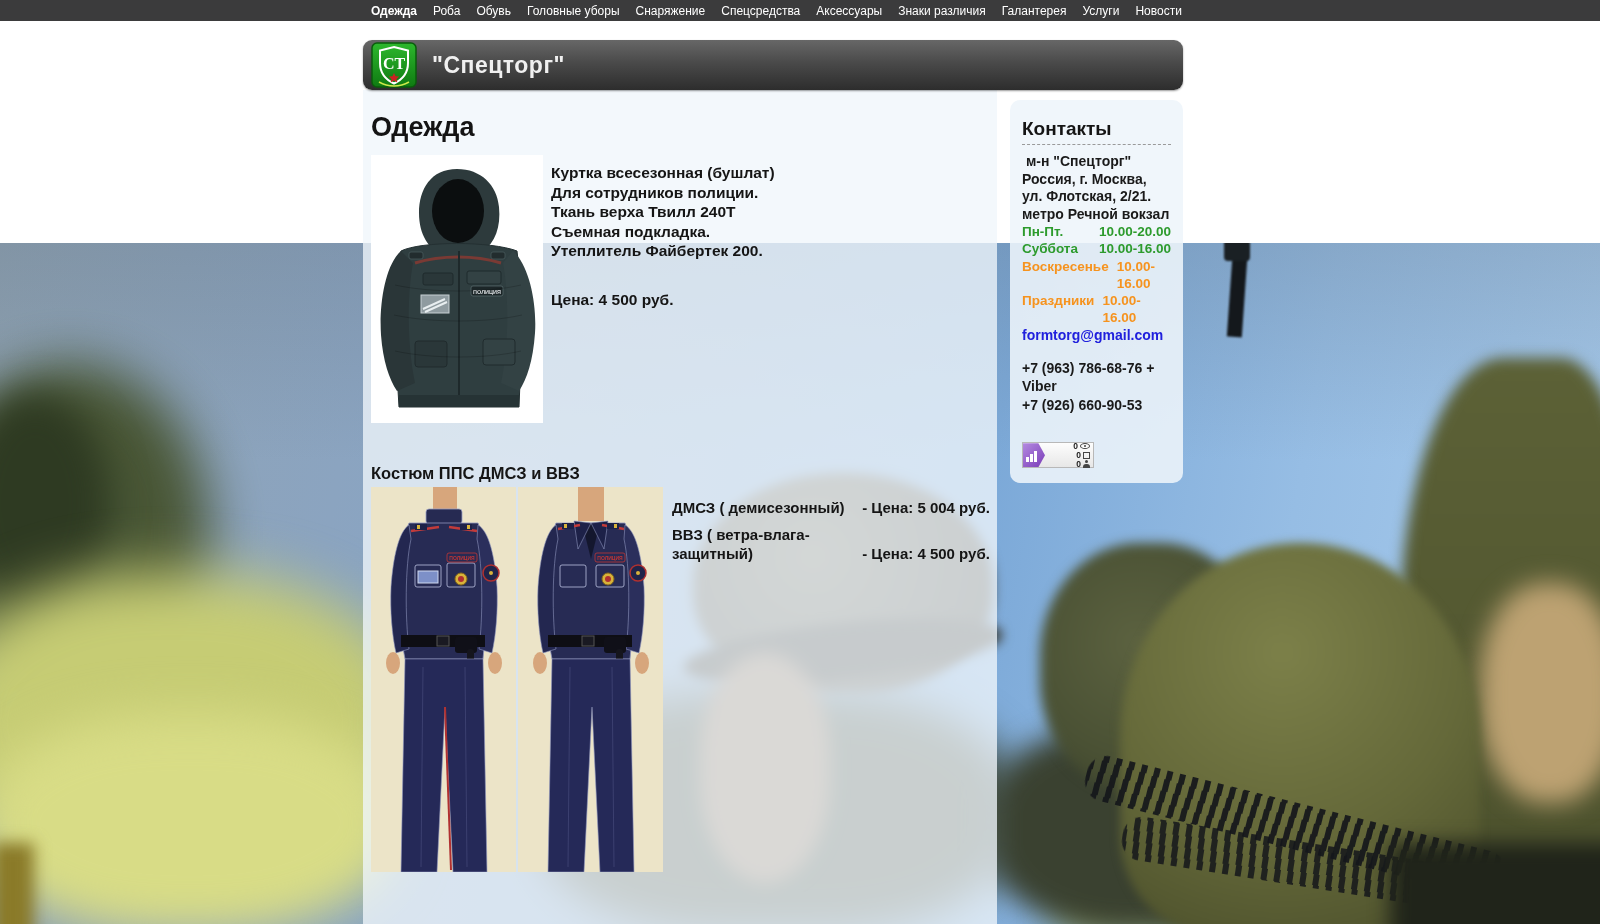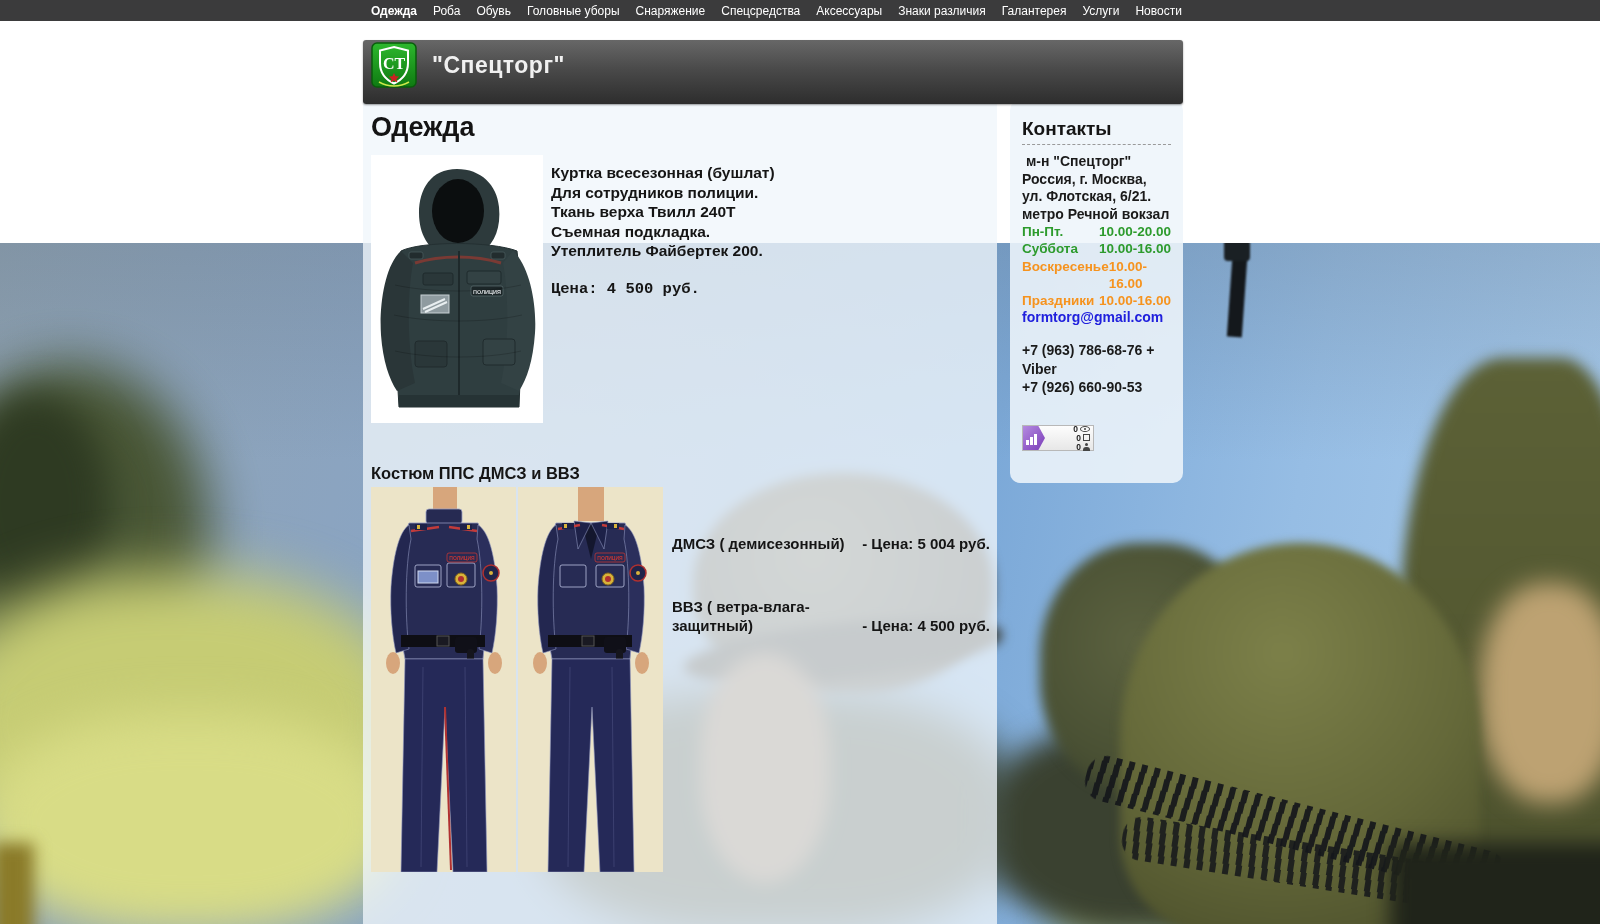--- a/index.html
+++ b/index.html
@@ -39,51 +39,51 @@
     background:repeating-linear-gradient(85deg,#15171b 0 6px,rgba(0,0,0,0) 6px 13px);border-radius:20px;}
   .ph-corner{left:1390px;top:600px;width:240px;height:120px;background:#20241a;filter:blur(10px);}
 
   
   .navbar{position:absolute;left:0;top:0;width:1600px;height:21px;background:#3b3b3c;z-index:30;}
   .navlist{position:absolute;left:371px;top:0;height:21px;display:flex;gap:16px;align-items:center;}
   .navlist a{font-size:12px;color:#ffffff;text-decoration:none;white-space:nowrap;cursor:pointer;}
   .navlist a.active{color:#ffffff;font-weight:bold;}
 
   
-  .headerbar{position:absolute;left:363px;top:40px;width:820px;height:64px;border-radius:3px;
+  .headerbar{position:absolute;left:363px;top:40px;width:820px;height:50px;border-radius:9px;
     background:linear-gradient(180deg,#676767,#4a4a4a 45%,#2d2d2d);box-shadow:0 1px 2px rgba(0,0,0,.4);z-index:20;}
   .logo{position:absolute;left:8px;top:2px;width:46px;height:46px;}
   .site-title{position:absolute;left:69px;top:0;height:50px;line-height:50px;font-size:23px;font-weight:bold;
     color:#f0f0f0;letter-spacing:.5px;}
 
   
   .maincol{position:absolute;left:363px;top:90px;width:634px;height:834px;
     background:rgba(240,246,251,.78);z-index:10;}
   .page-title{position:absolute;left:8px;top:22px;font-size:27px;font-weight:bold;color:#141414;}
   .fig-jacket{position:absolute;left:8px;top:65px;width:172px;height:268px;background:#ffffff;}
   .p1text{position:absolute;left:188px;top:73px;font-size:15.5px;font-weight:bold;color:#151515;line-height:19.5px;}
-  .p1price{margin-top:19px;font-family:Liberation Mono, monospace;}
+  .p1price{margin-top:29px;}
   .sec2-title{position:absolute;left:8px;top:374px;font-size:16.5px;font-weight:bold;color:#151515;}
   .fig-u1{position:absolute;left:8px;top:397px;width:145px;height:385px;background:#ece4c8;}
   .fig-u2{position:absolute;left:155px;top:397px;width:145px;height:385px;background:#ece4c8;}
   .p2rows{position:absolute;left:309px;top:408px;font-size:15px;font-weight:bold;color:#151515;}
   .p2row{margin-bottom:8px;line-height:19px;}
-  .p2name{display:inline-block;width:186px;margin-top:36px;}
+  .p2name{display:inline-block;width:186px;}
 
   
   .sidebar{position:absolute;left:1010px;top:100px;width:173px;height:383px;border-radius:10px;
     background:rgba(238,245,251,.88);padding:13px 12px 0 12px;z-index:10;}
   .sb-title{margin-top:5px;font-size:19px;font-weight:bold;color:#151515;}
   .sb-rule{border-bottom:1px dashed #9a9a9a;margin-top:4px;}
   .sb-addr{margin-top:8px;font-size:14px;font-weight:bold;color:#1a1a1a;line-height:17.5px;}
   .sb-addr div:first-child{padding-left:4px;}
   .sb-sched{font-size:13.5px;font-weight:bold;line-height:17.3px;}
   .sb-sched .row{display:flex;justify-content:space-between;}
   .green{color:#2d9b2d;}
-  .orange{color:#f6931e;}
+  .orange{color:#f6931e;gap:8px;}
   .sb-email{font-size:14px;font-weight:bold;color:#2020dd;cursor:pointer;}
   .sb-phones{margin-top:16px;font-size:14px;font-weight:bold;color:#1a1a1a;line-height:18.5px;}
   .counter{margin-top:28px;width:72px;height:26px;border:1px solid #b8b8b8;display:flex;cursor:pointer;
     background:linear-gradient(180deg,#fdfdfd,#e7e7e7);}
   .cnt-arrow{width:22px;height:24px;position:relative;
     background:linear-gradient(135deg,#b48ae0,#7a3cb8);
     clip-path:polygon(0 0,70% 0,100% 50%,70% 100%,0 100%);}
   .cnt-arrow i{position:absolute;bottom:5px;width:3px;background:#ffffff;display:block;}
   .cnt-arrow i:nth-child(1){left:3px;height:5px;}
   .cnt-arrow i:nth-child(2){left:7px;height:8px;}
@@ -269,21 +269,21 @@
     </div>
   </div>
 </div>
 
 <div class="sidebar">
   <div class="sb-title">Контакты</div>
   <div class="sb-rule"></div>
   <div class="sb-addr">
     <div>м-н "Спецторг"</div>
     <div>Россия, г. Москва,</div>
-    <div>ул. Флотская, 6/21.</div>
+    <div>ул. Флотская, 2/21.</div>
     <div>метро Речной вокзал</div>
   </div>
   <div class="sb-sched">
     <div class="row green">
       <span>Пн-Пт.</span>
       <span>10.00-20.00</span>
     </div>
     <div class="row green">
       <span>Суббота</span>
       <span>10.00-16.00</span>

